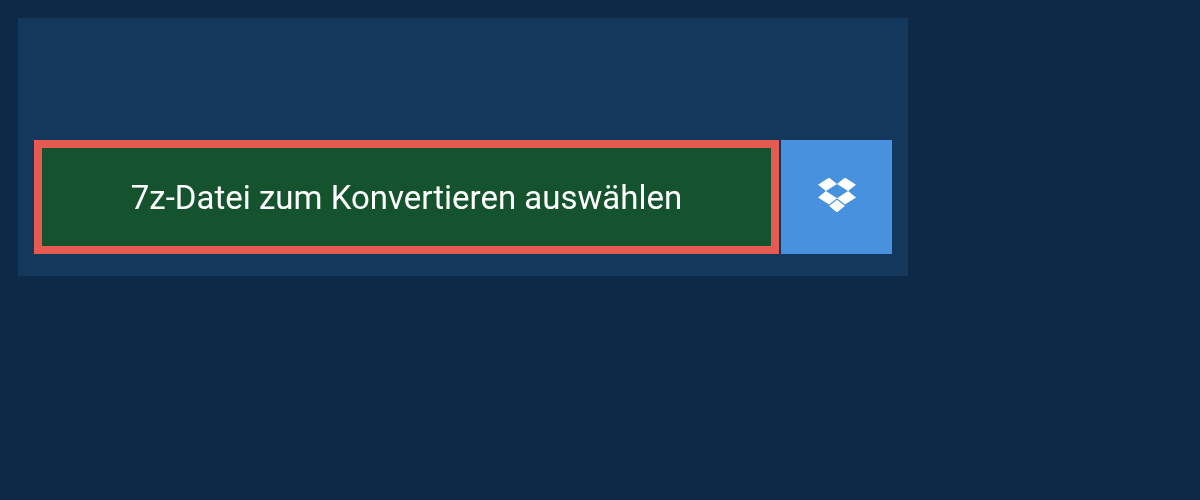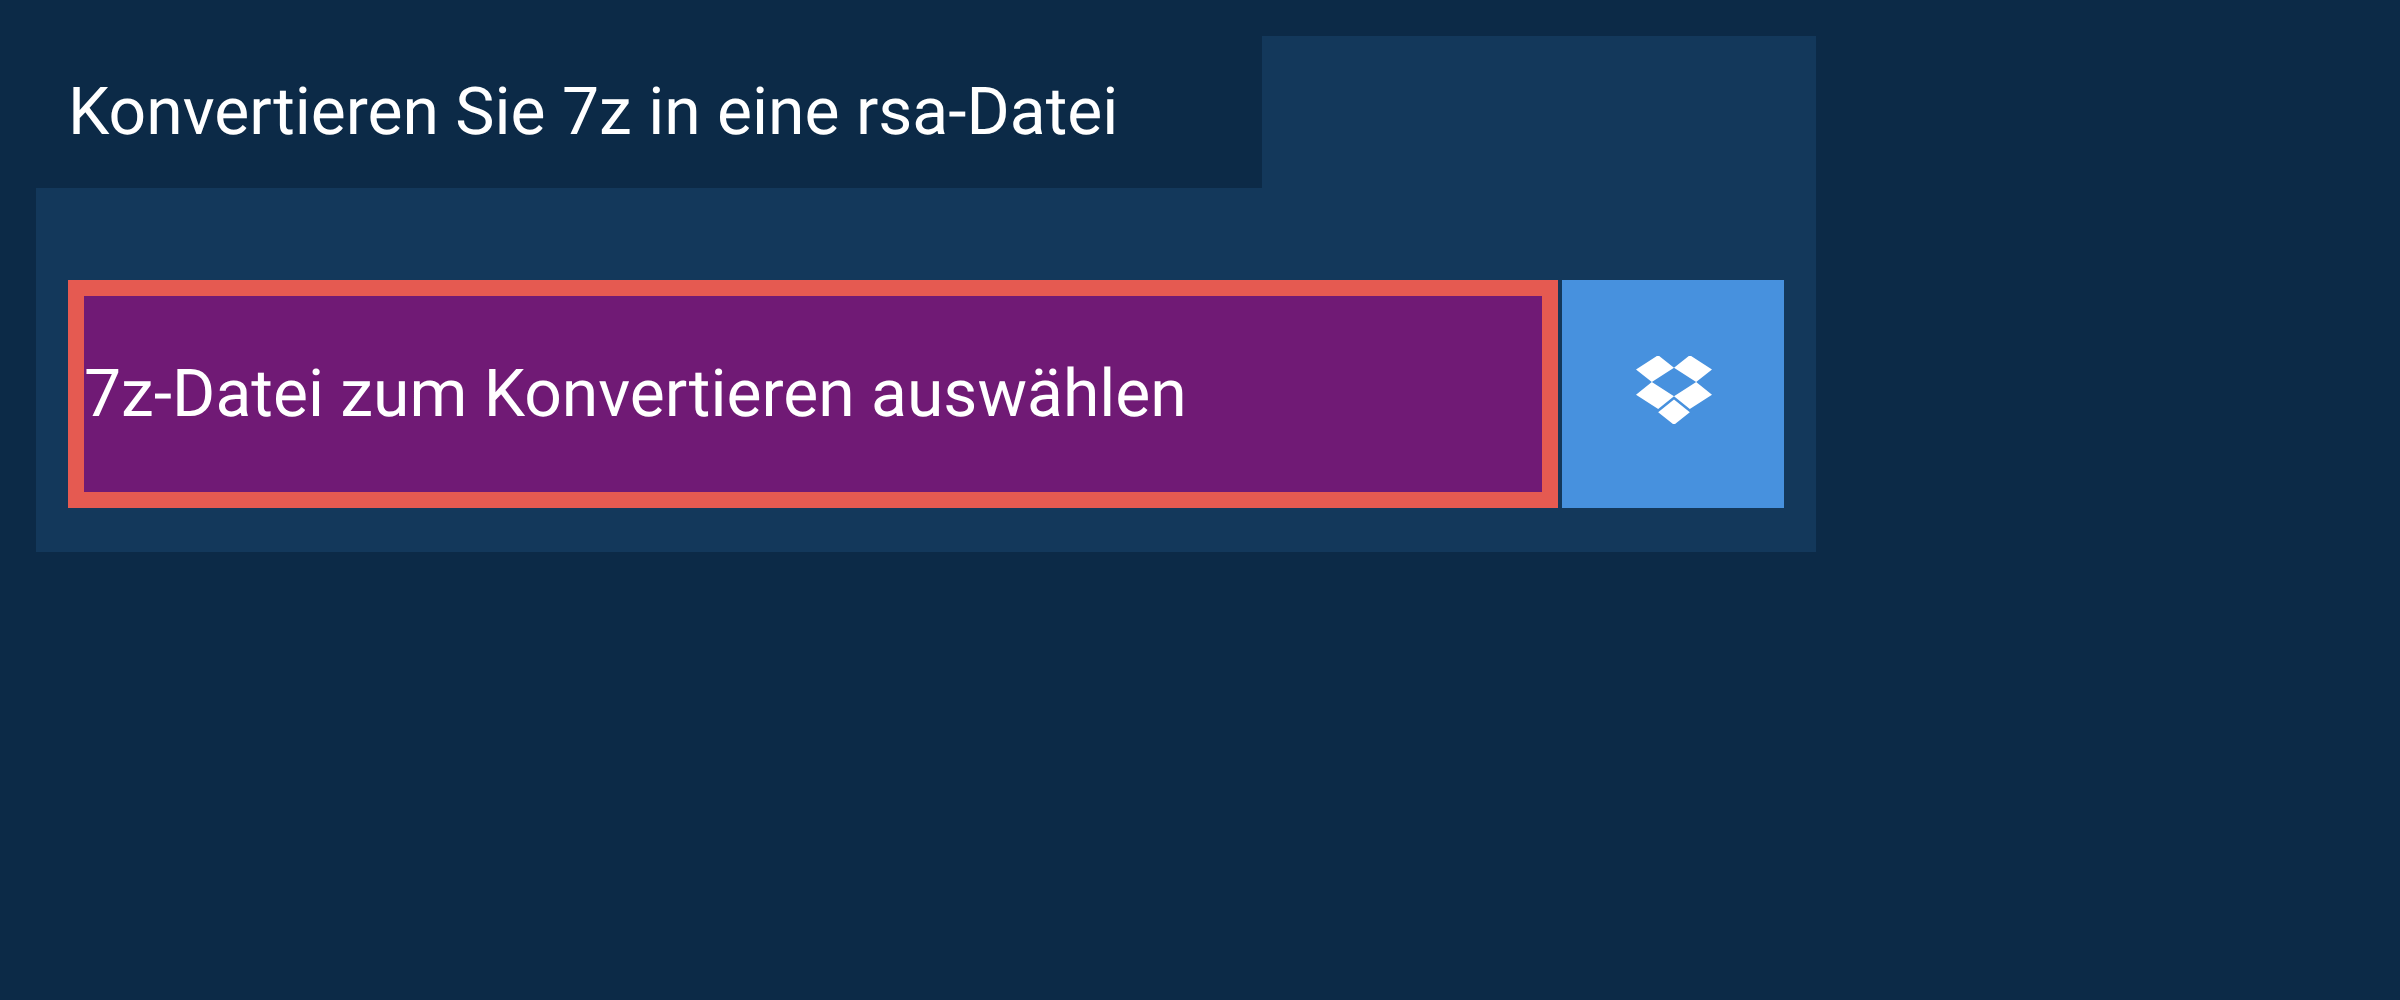--- a/index.html
+++ b/index.html
@@ -42,25 +42,25 @@
       position: absolute;
       left: 16px;
       top: 122px;
       display: flex;
       align-items: stretch;
       height: 114px;
     }
     .select-file-button {
       width: 745px;
       height: 114px;
-      background: #701a75;
+      background: #14532d;
       border: 8px solid #e55a51;
       display: flex;
       align-items: center;
-      justify-content: flex-start;
+      justify-content: center;
       cursor: pointer;
     }
     .select-file-label {
       color: #ffffff;
       font-size: 33px;
       font-weight: 400;
     }
     .dropbox-button {
       width: 111px;
       height: 114px;
@@ -74,23 +74,20 @@
     .dropbox-icon svg {
       width: 38px;
       height: 34px;
       fill: #ffffff;
     }
   </style>
 </head>
 <body>
 
 <div class="panel">
-  <div class="title-bar">
-    <span class="title-text">Konvertieren Sie 7z in eine rsa-Datei</span>
-  </div>
   <div class="button-row">
     <div class="select-file-button">
       <span class="select-file-label">7z-Datei zum Konvertieren auswählen</span>
     </div>
     <div class="dropbox-button">
       <span class="dropbox-icon">
         <svg viewBox="0 0 48 40">
           <path d="M14 0 L0 9 L10 17 L24 8 Z M24 8 L38 17 L48 9 L34 0 Z M0 25 L14 34 L24 26 L10 17 Z M24 26 L34 34 L48 25 L38 17 Z M14 36 L24 28 L34 36 L24 44 Z" transform="translate(0,-2)"></path>
         </svg>
       </span>

